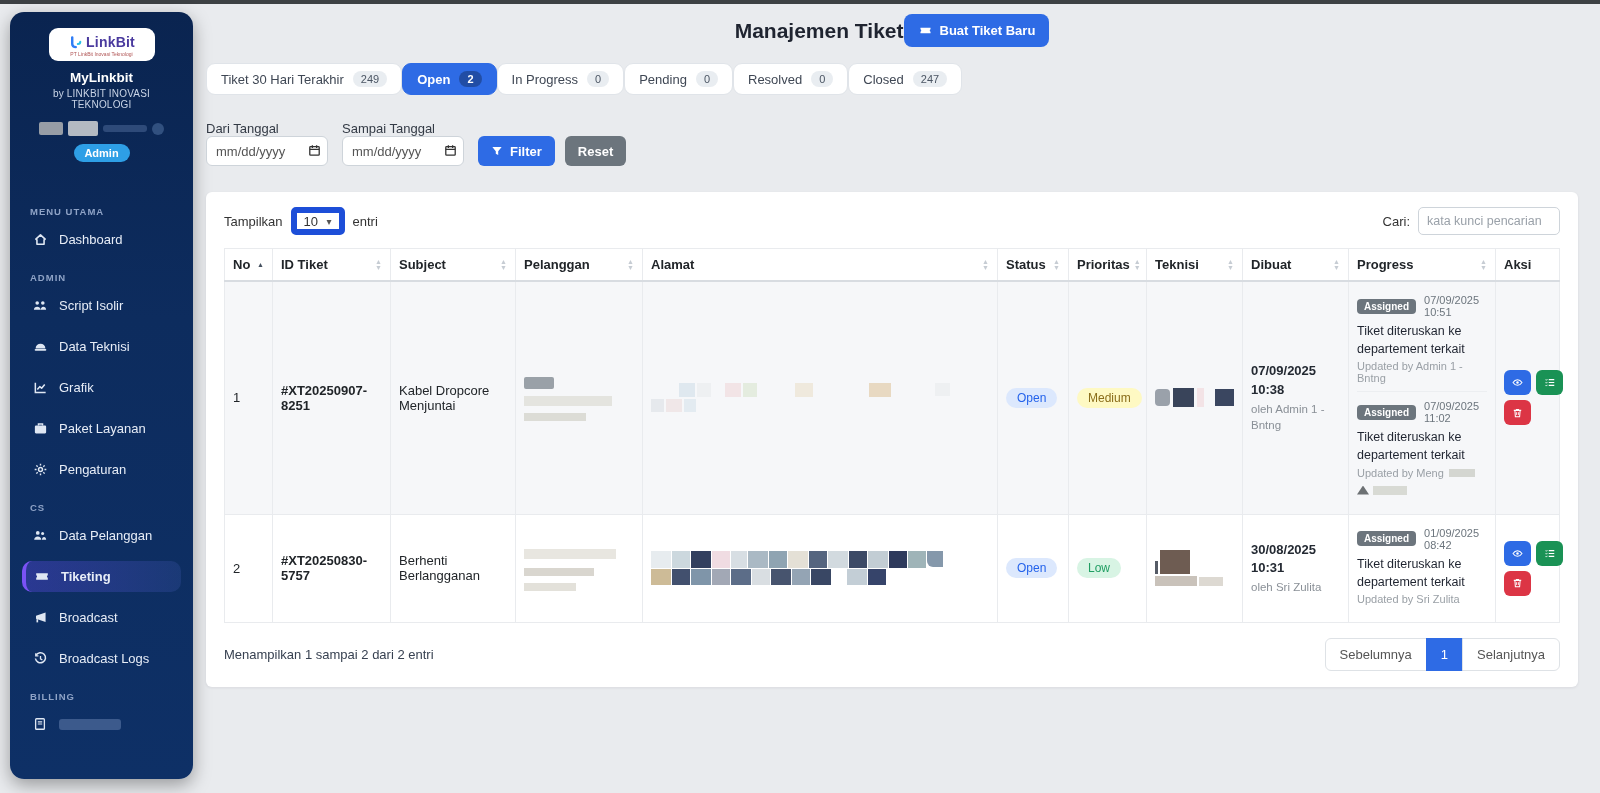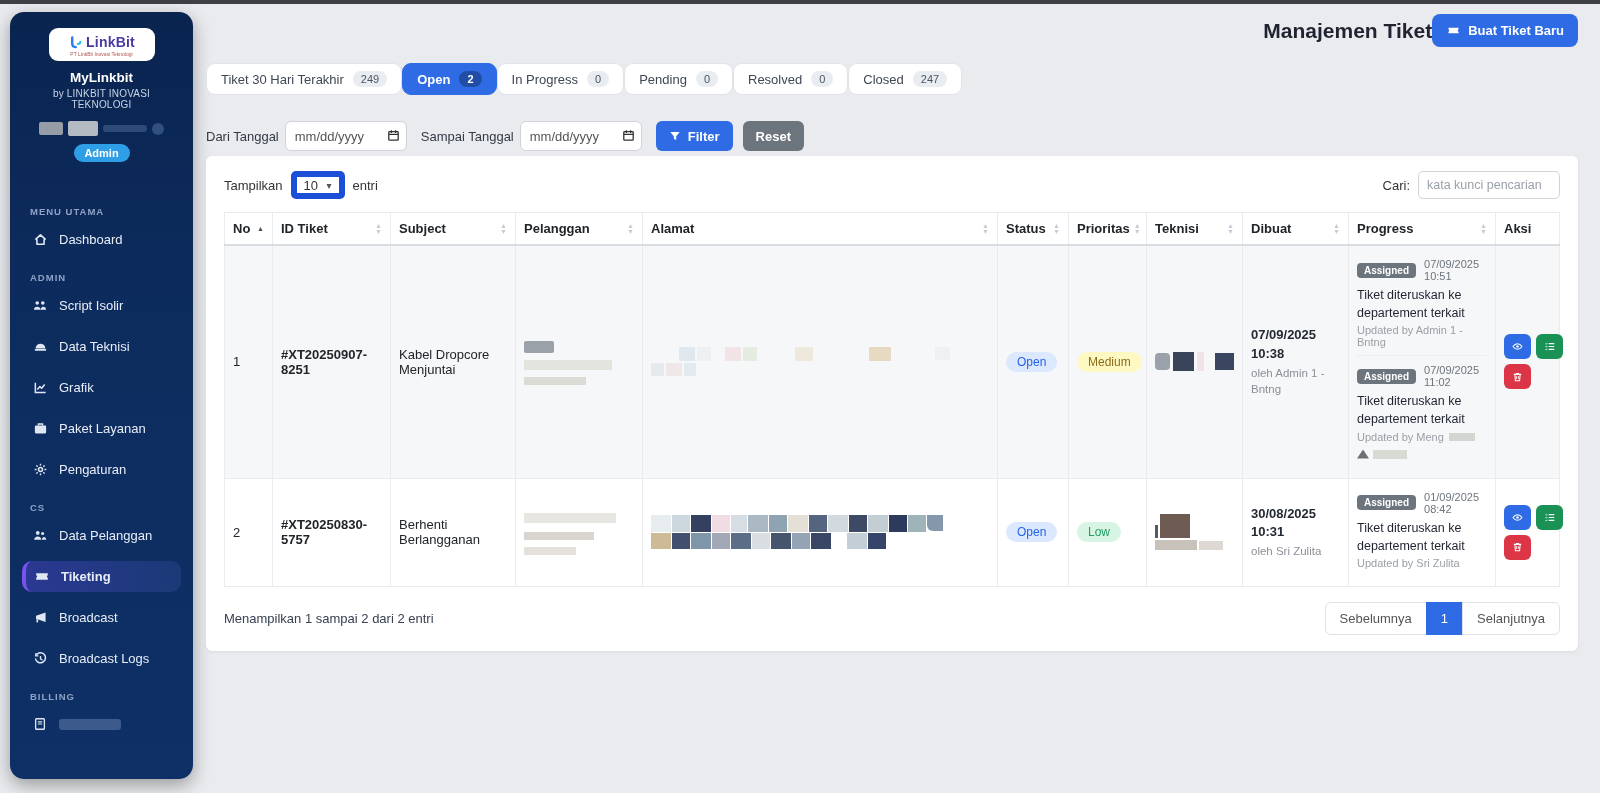--- a/index.html
+++ b/index.html
@@ -43,21 +43,21 @@
   }
   .nav-item .nicon { width:16px; display:flex; justify-content:center; color:#dfe7f3; flex:0 0 16px; }
   .nav-item.active {
     background:linear-gradient(90deg, rgba(109,80,255,.30), rgba(73,98,190,.22));
     border-left:4px solid #7a52f4; padding-left:8px; font-weight:bold;
   }
   .mz { display:inline-block; vertical-align:middle; }
 
   
   .main { position:absolute; left:206px; top:14px; right:22px; }
-  .page-head { display:flex; align-items:center; justify-content:flex-end; }
+  .page-head { display:flex; align-items:center; justify-content:center; }
   .page-title { font-size:21px; font-weight:bold; color:#1f2430; }
   .head-buttons { display:flex; }
   .btn { display:inline-flex; align-items:center; gap:7px; border:none; cursor:pointer;
          font-family:inherit; font-size:13px; font-weight:bold; color:#fff;
          border-radius:8px; padding:9px 14px; }
   .btn-blue { background:#2e6be5; }
   .btn-teal { background:#16a0a0; }
   .btn-gray { background:#6c757d; }
 
   .searchbar { display:flex; gap:10px; margin-top:21px; }
@@ -72,32 +72,32 @@
 
   .tabs { display:flex; gap:0; margin-top:16px; }
   .tab { display:inline-flex; align-items:center; gap:9px; background:#fff;
          border:1px solid #e0e4e9; border-radius:9px; padding:7px 14px;
          font-size:13px; color:#3f4754; cursor:pointer; }
   .tab .count { background:#e9edf1; color:#4b5563; font-size:11px; border-radius:10px; padding:2px 8px; }
   .tab.active { background:#2e6be5; border-color:#2e6be5; color:#fff; font-weight:bold; }
   .tab.active .count { background:rgba(0,0,0,.28); color:#fff; }
 
   .date-filter { display:flex; align-items:flex-end; gap:14px; margin-top:26px; }
-  .dgroup { display:flex; gap:6px;align-items:center; }
+  .dgroup { display:flex; flex-direction:column; gap:0; }
   .dlabel { font-size:13px; color:#333a45; }
   .dinput-wrap { position:relative; }
   .dinput { width:122px; height:30px; border:1px solid #ced4da; border-radius:6px;
             padding:0 26px 0 9px; font-family:inherit; font-size:13px; color:#444; background:#fff; }
   .dinput::placeholder { color:#555; }
   .dinput-wrap .cicon { position:absolute; right:7px; top:8px; color:#333; pointer-events:none; }
   .btn-sm { height:30px; padding:0 13px; border-radius:6px; font-size:13px; }
 
   
   .card {
-    margin-top:5px; background:#fff; border-radius:6px;
+    margin-top:26px; background:#fff; border-radius:6px;
     box-shadow:0 1px 3px rgba(20,30,50,.08); padding:15px 18px 16px;
   }
   .tctrl { display:flex; align-items:center; justify-content:space-between; font-size:13px; color:#333; }
   .tctrl-left { display:flex; align-items:center; gap:8px; }
   .sel { display:inline-flex; align-items:center; justify-content:space-between;
          width:54px; height:28px; border:6px solid #1d4ed8; border-radius:5px;
          padding:0 7px; font-size:13px; color:#333; background:#fff; cursor:pointer; }
   .sel .chev { font-size:10px; color:#555; }
   .tctrl-right { display:flex; align-items:center; gap:8px; }
   .tsearch { width:142px; height:28px; border:1px solid #ced4da; border-radius:5px;

